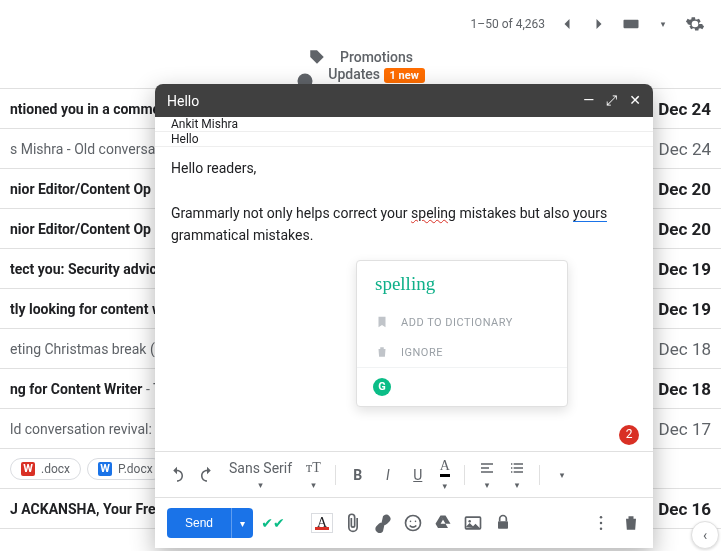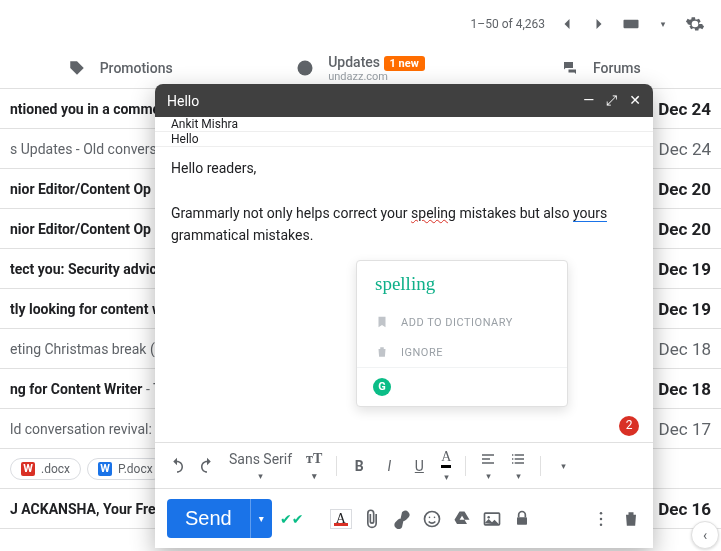--- a/index.html
+++ b/index.html
@@ -17,21 +17,21 @@
     display: flex;
     justify-content: flex-end;
     align-items: center;
     height: 48px;
     padding: 12px 16px;
     gap: 12px;
     color: #5f6368;
     font-size: 12px;
   }
   .tb-icon { width: 20px; height: 20px; display: flex; align-items: center; justify-content: center; fill: #5f6368; cursor: pointer; }
-  .tabs { display: flex; align-items: center; height: 40px; color: #5f6368; }
+  .tabs { display: flex; align-items: center; height: 40px; color: #5f6368; flex-direction: column; }
   .tab { display: flex; align-items: center; gap: 14px; flex: 1; justify-content: center; }
   .tab .icon { width: 18px; height: 18px; fill: #5f6368; }
   .tab .label { font-size: 14px; font-weight: 500; }
   .newbadge { background: #ff6d00; color: #fff; font-size: 11px; padding: 1px 6px; border-radius: 3px; font-weight: 700; margin-top: 45px; }
   .sub { font-size: 11px; color: #9aa0a6; }
   .tabcol { display:flex; flex-direction:column; align-items:flex-start;}
   .emails { border-top: 1px solid #e0e0e0; }
   .row {
     display: flex;
     align-items: center;
@@ -81,21 +81,21 @@
   .ftxt { font-size:14px; padding:0 4px; display:flex;align-items:center;gap:4px;flex-direction:column;}
   .caret { font-size:9px; }
   .divider { width:1px;height:20px;background:#e0e0e0; margin:0 4px;}
 
   .action-bar {
     border-top:1px solid #e0e0e0;
     padding: 10px 12px;
     display:flex; align-items:center; gap:10px;
   }
   .sendbtn { display:flex; }
-  .sendbtn .main { background:#1a73e8;color:#fff;border:none;padding:8px 18px;font-size:20px;font-weight:500;border-radius:4px 0 0 4px;cursor:pointer;}
+  .sendbtn .main { background:#1a73e8;color:#fff;border:none;padding:8px 18px;font-size:12px;font-weight:500;border-radius:4px 0 0 4px;cursor:pointer;}
   .sendbtn .dd { background:#1a73e8;border:none;border-left:1px solid rgba(255,255,255,.3);border-radius:0 4px 4px 0;width:22px;color:#fff;cursor:pointer;font-size:10px;}
   .act-ico { width:20px;height:20px;display:flex;align-items:center;justify-content:center;fill:#5f6368;cursor:pointer;}
   .Abox2 { border:1px solid #dadce0; padding:1px 5px; font-family:serif; position:relative;}
   .Abox2:after{content:'';position:absolute;left:3px;right:3px;bottom:2px;height:3px;background:#d93025;}
   .trash { margin-left:auto; }
 
   
   .gpop {
     position:absolute;
     left: 356px; top: 260px;
@@ -175,21 +175,21 @@
     <span class="label">Forums</span>
   </div>
 </div>
 
 <div class="emails" id="emails">
     <div class="row">
       <div class="subject"><span>ntioned you in a commen</span></div>
       <div class="date">Dec 24</div>
     </div>
     <div class="row read">
-      <div class="subject"><span>s Updates - </span><span class="snippet">Old conversati</span></div>
+      <div class="subject"><span>s Mishra - </span><span class="snippet">Old conversati</span></div>
       <div class="date">Dec 24</div>
     </div>
     <div class="row">
       <div class="subject"><span>nior Editor/Content Op</span></div>
       <div class="date">Dec 20</div>
     </div>
     <div class="row">
       <div class="subject"><span>nior Editor/Content Op</span></div>
       <div class="date">Dec 20</div>
     </div>
@@ -262,21 +262,21 @@
       </span>
     <span class="fbtn">
         <svg viewBox="0 0 24 24" width="18" height="18" fill="#5f6368">
           <path d="M12 5V1l5 5-5 5V7c-3 0-6 2-6 6s3 6 6 6v2c-4 0-8-3-8-8s4-8 8-8z"></path>
         </svg>
       </span>
     <span class="ftxt">
         <span>Sans Serif</span> 
         <span class="caret">▾</span>
       </span>
-    <span class="ftxt" style="font-family:serif;font-weight:bold;">тT <span class="caret">▾</span></span>
+    <span class="ftxt" style="font-family:serif;">тT <span class="caret">▾</span></span>
     <span class="divider"></span>
     <span class="fbtn">
         <b>B</b>
       </span>
     <span class="fbtn">
         <i>I</i>
       </span>
     <span class="fbtn">
         <u>U</u>
       </span>

